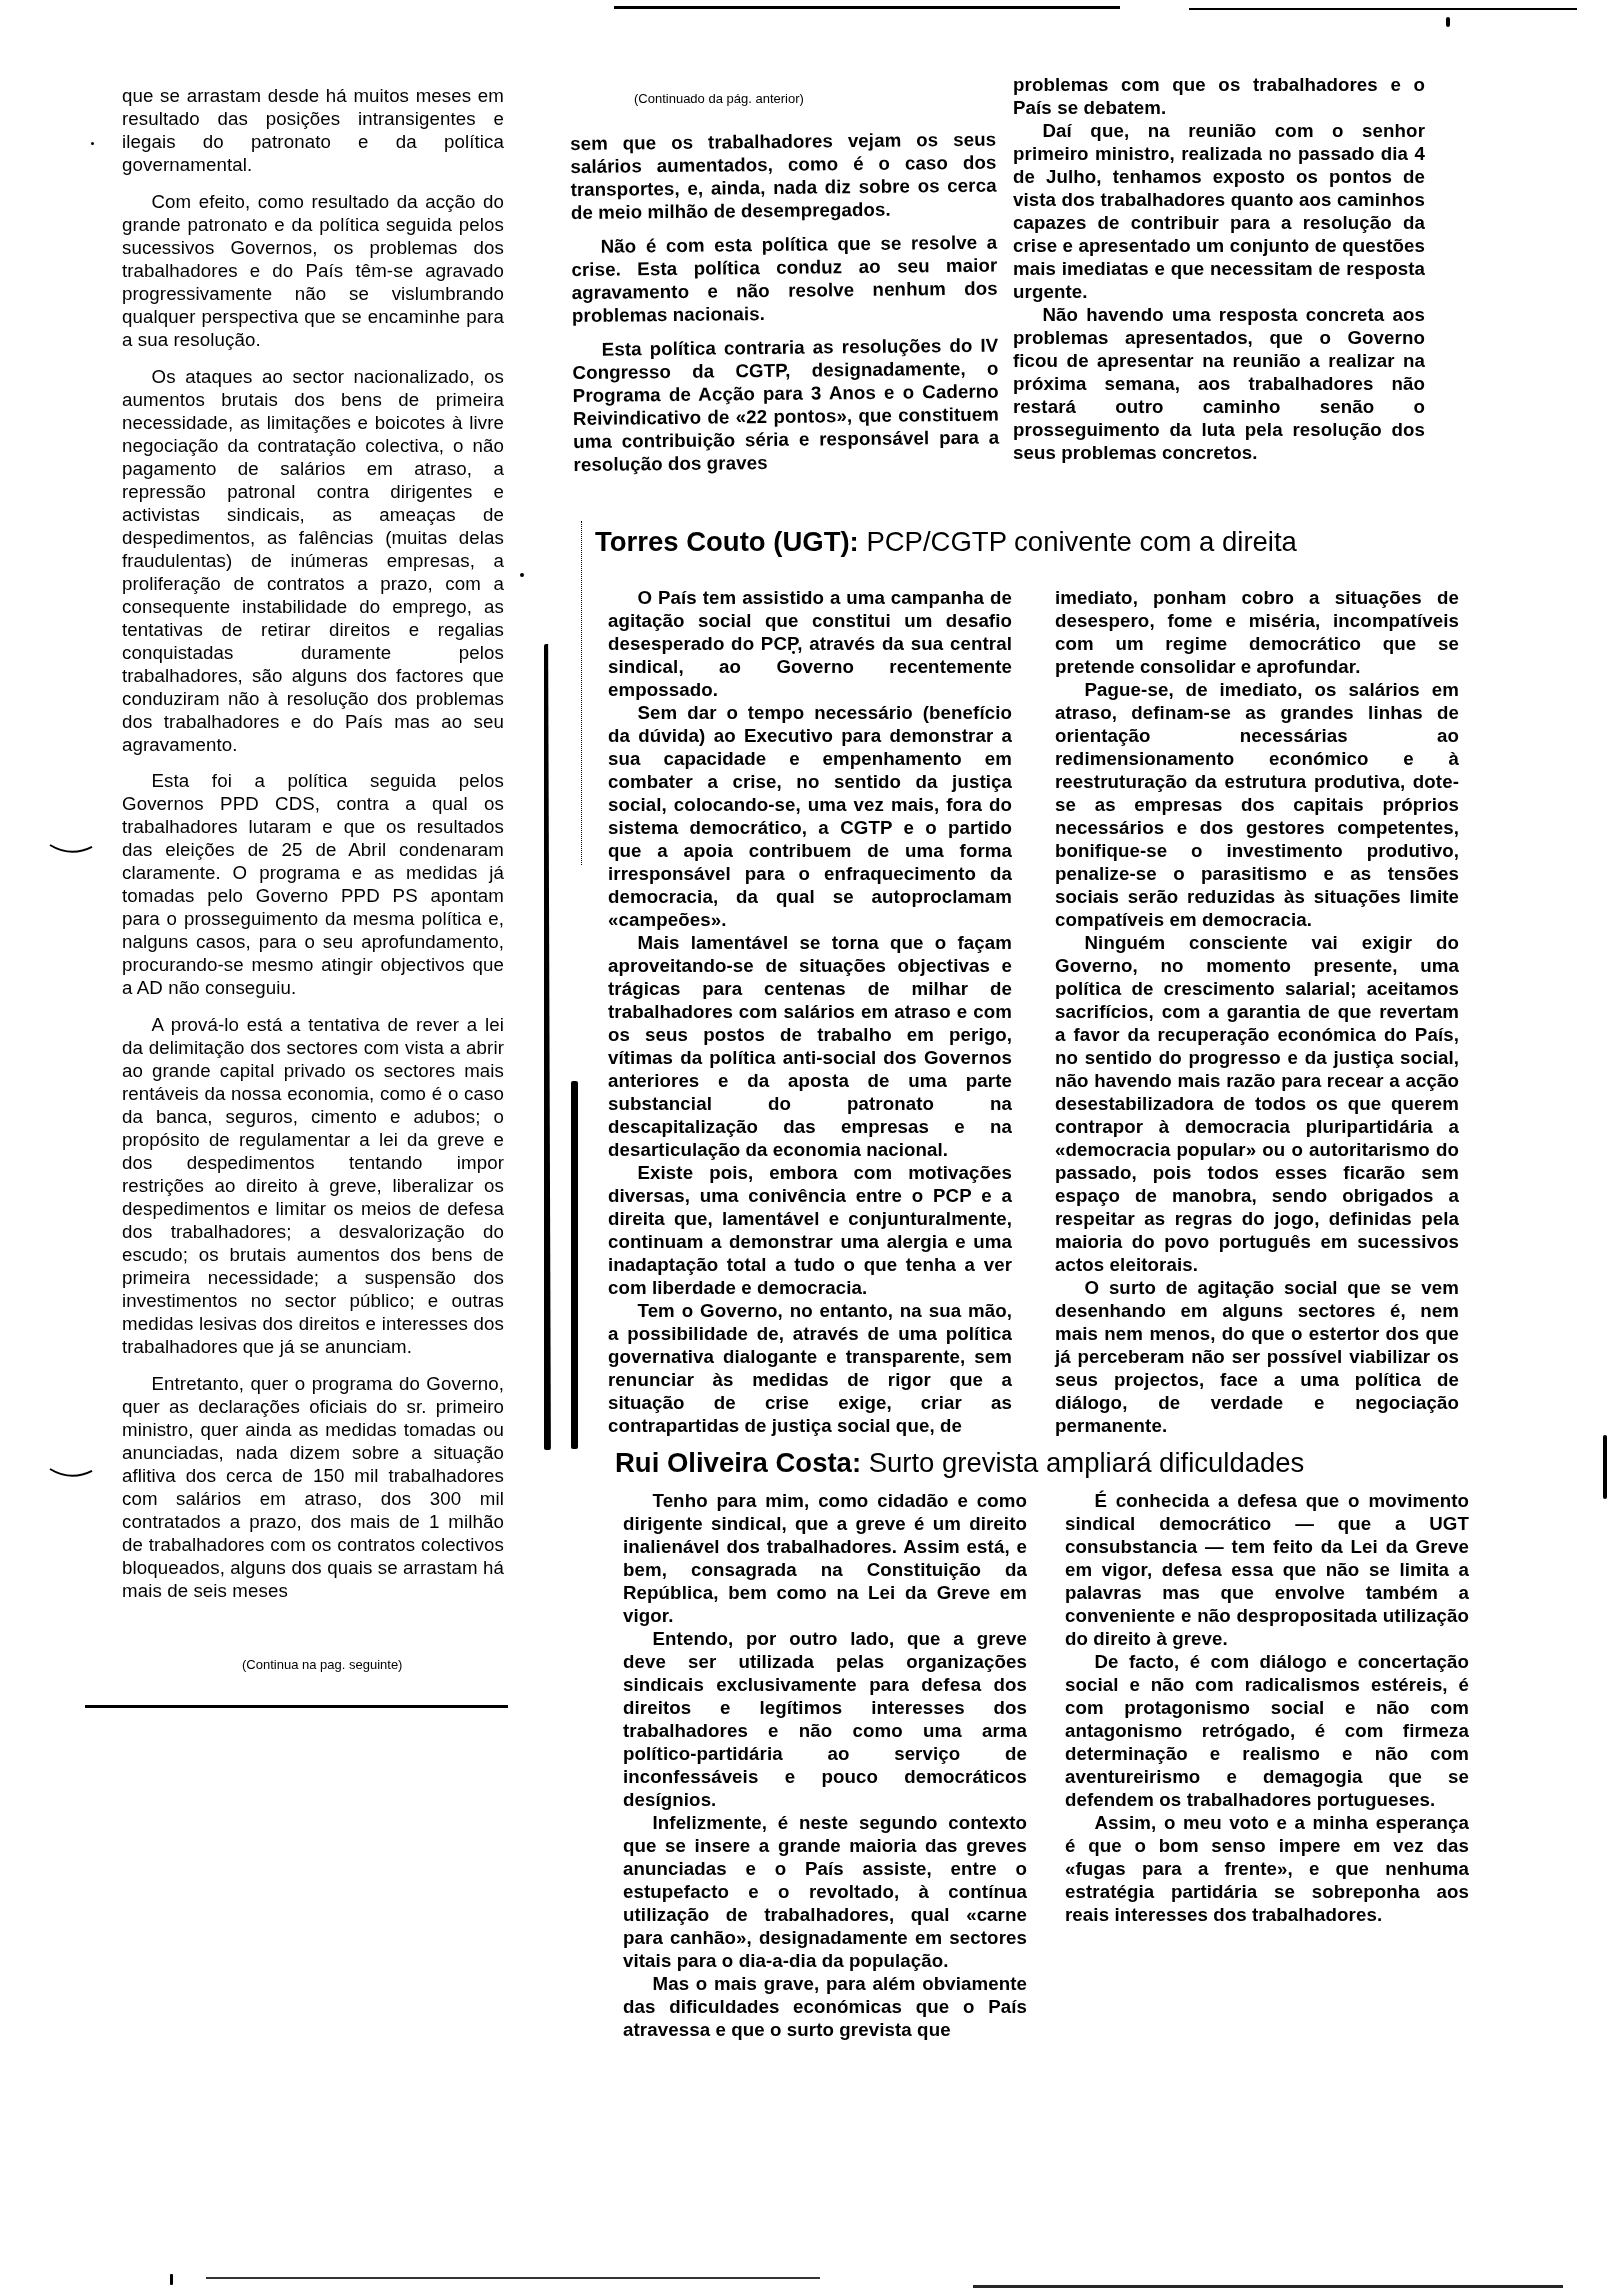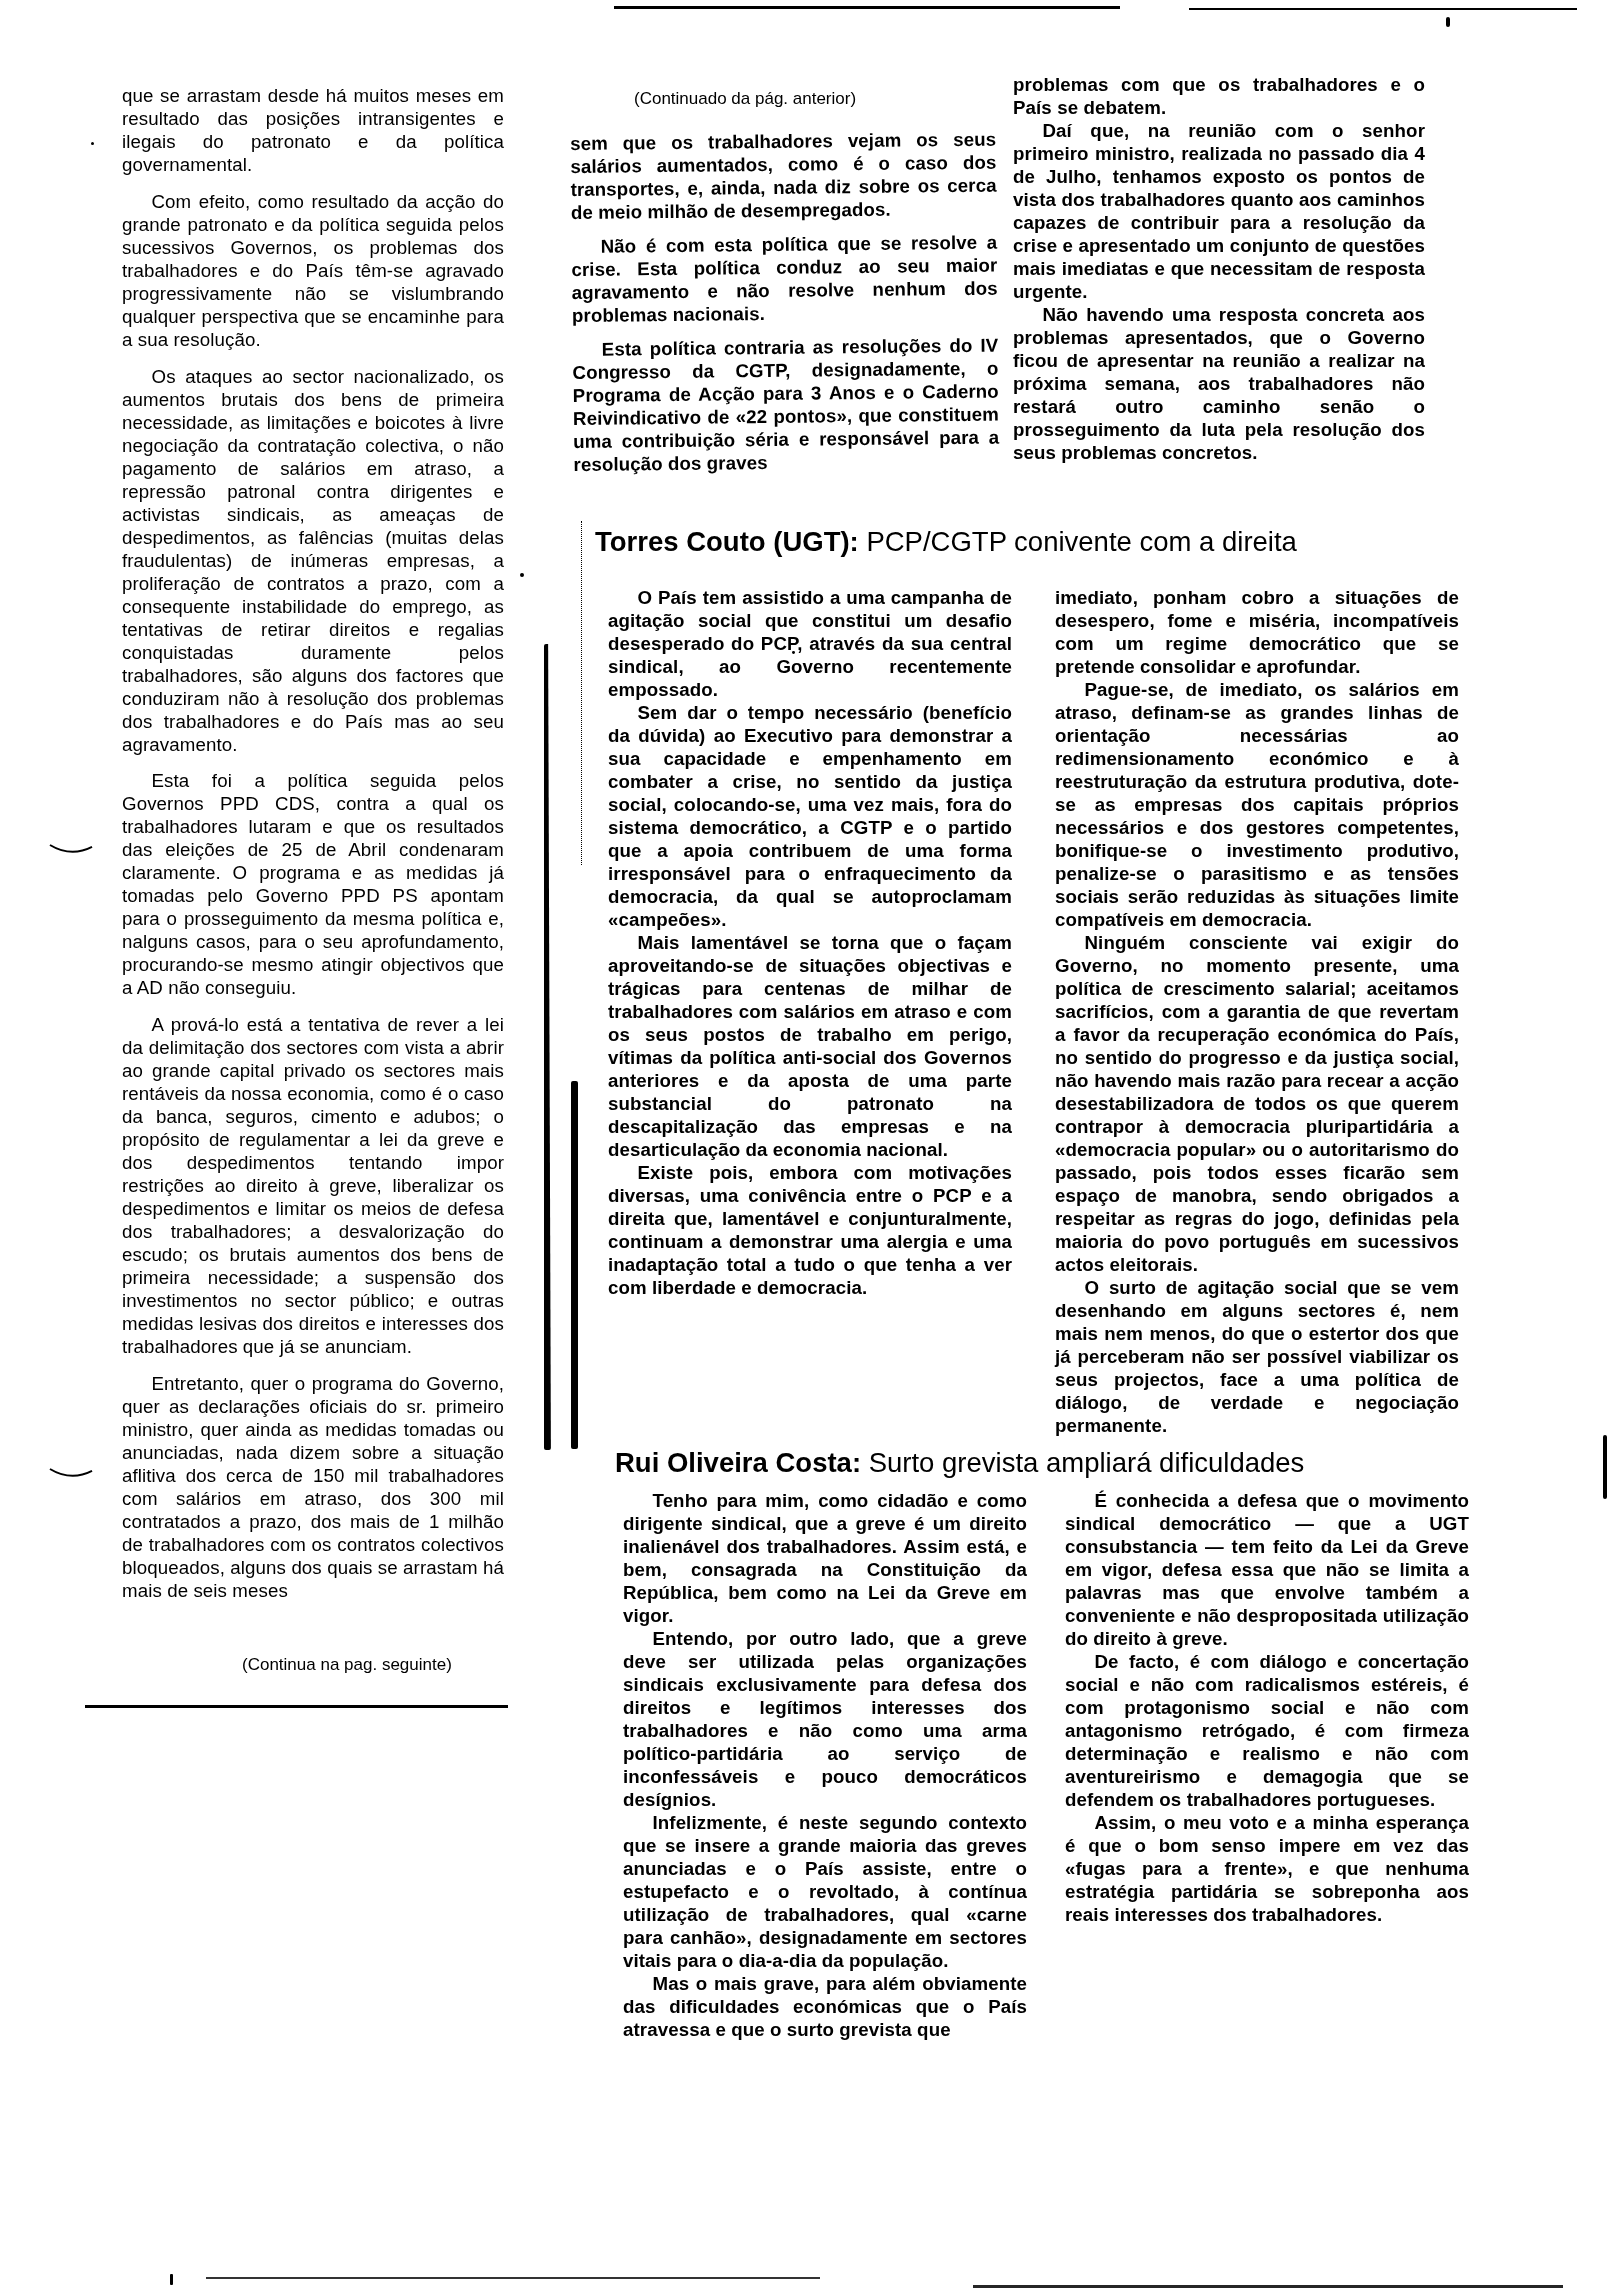--- a/index.html
+++ b/index.html
@@ -5,21 +5,21 @@
   html, body { margin: 0; padding: 0; background: #ffffff; }
   body { width: 1612px; height: 2295px; position: relative; overflow: hidden;
          font-family: "Liberation Sans", "DejaVu Sans", sans-serif; color: #000; }
   .page { position: absolute; inset: 0; padding-left: 32px; }
   .col { position: absolute; font-size: 18.7px; line-height: 23px; text-align: justify;
          letter-spacing: 0.1px; }
   .col p { margin: 0; text-indent: 29.5px; }
   .col p.noindent { text-indent: 0; }
   .col.gap p + p { margin-top: 13.8px; }
   .bold-body { font-weight: bold; }
-  .note { position: absolute; font-size: 17px; line-height: 23px; }
+  .note { position: absolute; font-size: 13px; line-height: 23px; }
   .headline { position: absolute; font-size: 27.5px; line-height: 31px; white-space: nowrap; }
   .headline .who { font-weight: bold; }
   .rule { position: absolute; background: #000; }
   .scan-line { position: absolute; background: #000; height: 2.5px; }
   .vbar { position: absolute; background: #000; border-radius: 2px; }
   .speck { position: absolute; background: #000; border-radius: 50%; }
 </style>
 </head>
 <body>
 
@@ -71,20 +71,21 @@
   <div style="position:absolute; left:581px; top:521px; width:0; height:344px; border-left:1.5px dotted #000;"></div>
 
   <div class="vbar" style="left:544px; top:644px; width:6.9px; height:806px; clip-path:polygon(0 0, 60% 0, 100% 100%, 0 100%);"></div>
   <div class="vbar" style="left:571px; top:1081px; width:6.9px; height:368px;"></div>
 
   <div class="col bold-body" style="left:608px; top:586px; width:404px;">
     <p>O País tem assistido a uma campanha de agitação social que constitui um desafio desesperado do PCP, através da sua central sindical, ao Governo recentemente empossado.</p>
     <p>Sem dar o tempo necessário (benefício da dúvida) ao Executivo para demonstrar a sua capacidade e empenhamento em combater a crise, no sentido da justiça social, colocando-se, uma vez mais, fora do sistema democrático, a CGTP e o partido que a apoia contribuem de uma forma irresponsável para o enfraquecimento da democracia, da qual se autoproclamam «campeões».</p>
     <p>Mais lamentável se torna que o façam aproveitando-se de situações objectivas e trágicas para centenas de milhar de trabalhadores com salários em atraso e com os seus postos de trabalho em perigo, vítimas da política anti-social dos Governos anteriores e da aposta de uma parte substancial do patronato na descapitalização das empresas e na desarticulação da economia nacional.</p>
     <p>Existe pois, embora com motivações diversas, uma conivência entre o PCP e a direita que, lamentável e conjunturalmente, continuam a demonstrar uma alergia e uma inadaptação total a tudo o que tenha a ver com liberdade e democracia.</p>
+    <p>Tem o Governo, no entanto, na sua mão, a possibilidade de, através de uma política governativa dialogante e transparente, sem renunciar às medidas de rigor que a situação de crise exige, criar as contrapartidas de justiça social que, de</p>
   </div>
   <div class="col bold-body" style="left:1055px; top:586px; width:404px;">
     <p class="noindent">imediato, ponham cobro a situações de desespero, fome e miséria, incompatíveis com um regime democrático que se pretende consolidar e aprofundar.</p>
     <p>Pague-se, de imediato, os salários em atraso, definam-se as grandes linhas de orientação necessárias ao redimensionamento económico e à reestruturação da estrutura produtiva, dote-se as empresas dos capitais próprios necessários e dos gestores competentes, bonifique-se o investimento produtivo, penalize-se o parasitismo e as tensões sociais serão reduzidas às situações limite compatíveis em democracia.</p>
     <p>Ninguém consciente vai exigir do Governo, no momento presente, uma política de crescimento salarial; aceitamos sacrifícios, com a garantia de que revertam a favor da recuperação económica do País, no sentido do progresso e da justiça social, não havendo mais razão para recear a acção desestabilizadora de todos os que querem contrapor à democracia pluripartidária a «democracia popular» ou o autoritarismo do passado, pois todos esses ficarão sem espaço de manobra, sendo obrigados a respeitar as regras do jogo, definidas pela maioria do povo português em sucessivos actos eleitorais.</p>
     <p>O surto de agitação social que se vem desenhando em alguns sectores é, nem mais nem menos, do que o estertor dos que já perceberam não ser possível viabilizar os seus projectos, face a uma política de diálogo, de verdade e negociação permanente.</p>
   </div>
 
   <div class="headline" style="left:615px; top:1447px;">
     <span class="who">Rui Oliveira Costa:</span>

